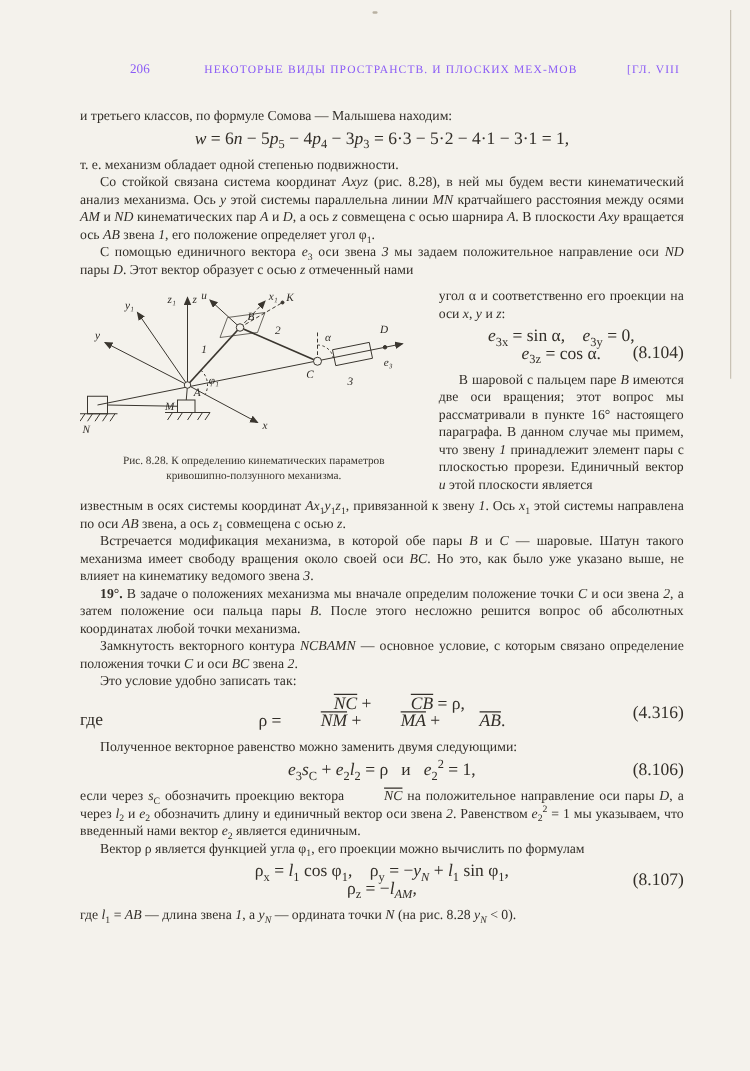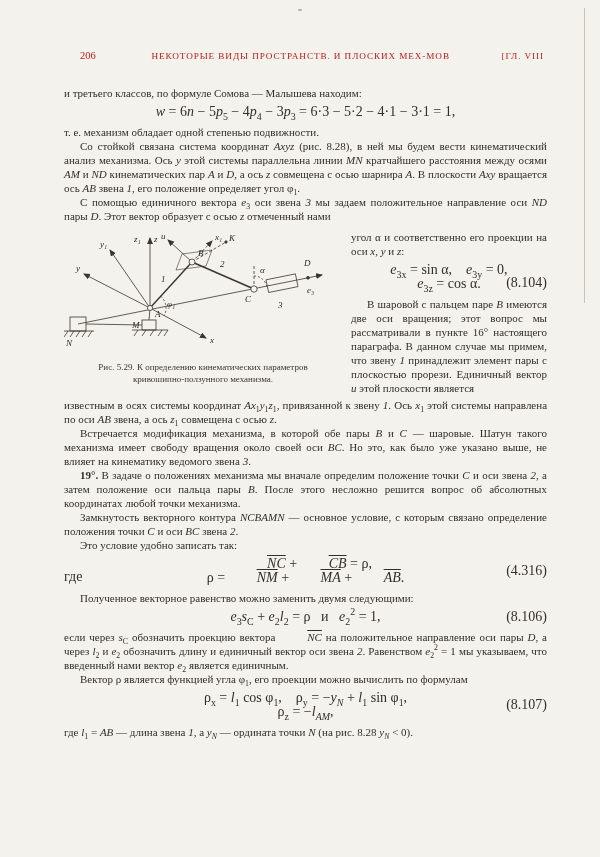--- a/index.html
+++ b/index.html
@@ -4,21 +4,21 @@
 <style>
   html,body { margin:0; padding:0; background:#dedad2; }
   .page {
     position:relative; width:600px; height:857px; margin:0 auto;
     background:#f4f2ec; color:#322e28; overflow:hidden;
     font-family:"Liberation Serif","DejaVu Serif",serif;
   }
   .scan-line { position:absolute; right:15px; top:8px; width:1px; height:295px; background:#c9c3b5; }
   .speck { position:absolute; left:298px; top:9px; width:4px; height:2px; background:#b8b1a1; border-radius:1px; }
 
-  .rhead { position:absolute; top:50px; left:80px; right:56px; display:flex; align-items:center; color:#b91c1c; }
+  .rhead { position:absolute; top:50px; left:104px; right:56px; display:flex; align-items:flex-start; color:#8b5cf6; }
   .pnum  { font-size:10.5px; margin-right:26px; }
   .rtitle{ flex:1; text-align:center; font-size:9.2px; letter-spacing:0.9px; white-space:nowrap; }
   .chref { font-size:9.2px; letter-spacing:0.9px; margin-left:22px; }
 
   .textbody { position:absolute; top:86px; left:64px; width:483px;
     font-size:11px; line-height:14px; text-align:justify; }
   p { margin:0; text-indent:16px; }
   p.ni { text-indent:0; }
   sub,sup { font-size:71%; line-height:0; }
   .ov { text-decoration:overline;margin-left:28px; }
@@ -117,21 +117,21 @@
             <text x="214" y="78">3</text>
             <text x="243" y="63">e₃</text>
             <text x="68" y="98">M</text>
             <text x="91" y="87">A</text>
             <text x="2" y="116">N</text>
             <text x="146" y="113">x</text>
             <text x="103" y="77">φ₁</text>
             <text x="196" y="43">α</text>
           </g>
         </svg>
-        <figcaption>Рис. 5.29. К определению кинематических параметров кривошипно-ползунного механизма.</figcaption>
+        <figcaption>Рис. 8.28. К определению кинематических параметров кривошипно-ползунного механизма.</figcaption>
       </figure>
 
       <div class="rcol">
         <p class="ni">угол α и соответственно его проекции на оси <i>x</i>, <i>y</i> и <i>z</i>:</p>
         <div class="eq eq104">
           <div><i>e</i><sub>3x</sub> = sin α, &nbsp;&nbsp; <i>e</i><sub>3y</sub> = 0,</div>
           <div><i>e</i><sub>3z</sub> = cos α.</div>
           <span class="num">(8.104)</span>
         </div>
         <p>В шаровой с пальцем паре <i>B</i> имеются две оси вращения; этот вопрос мы рассматривали в пункте 16° настоящего параграфа. В данном случае мы примем, что звену <i>1</i> принадлежит элемент пары с плоскостью прорези. Единичный вектор <i>u</i> этой плоскости является</p>

